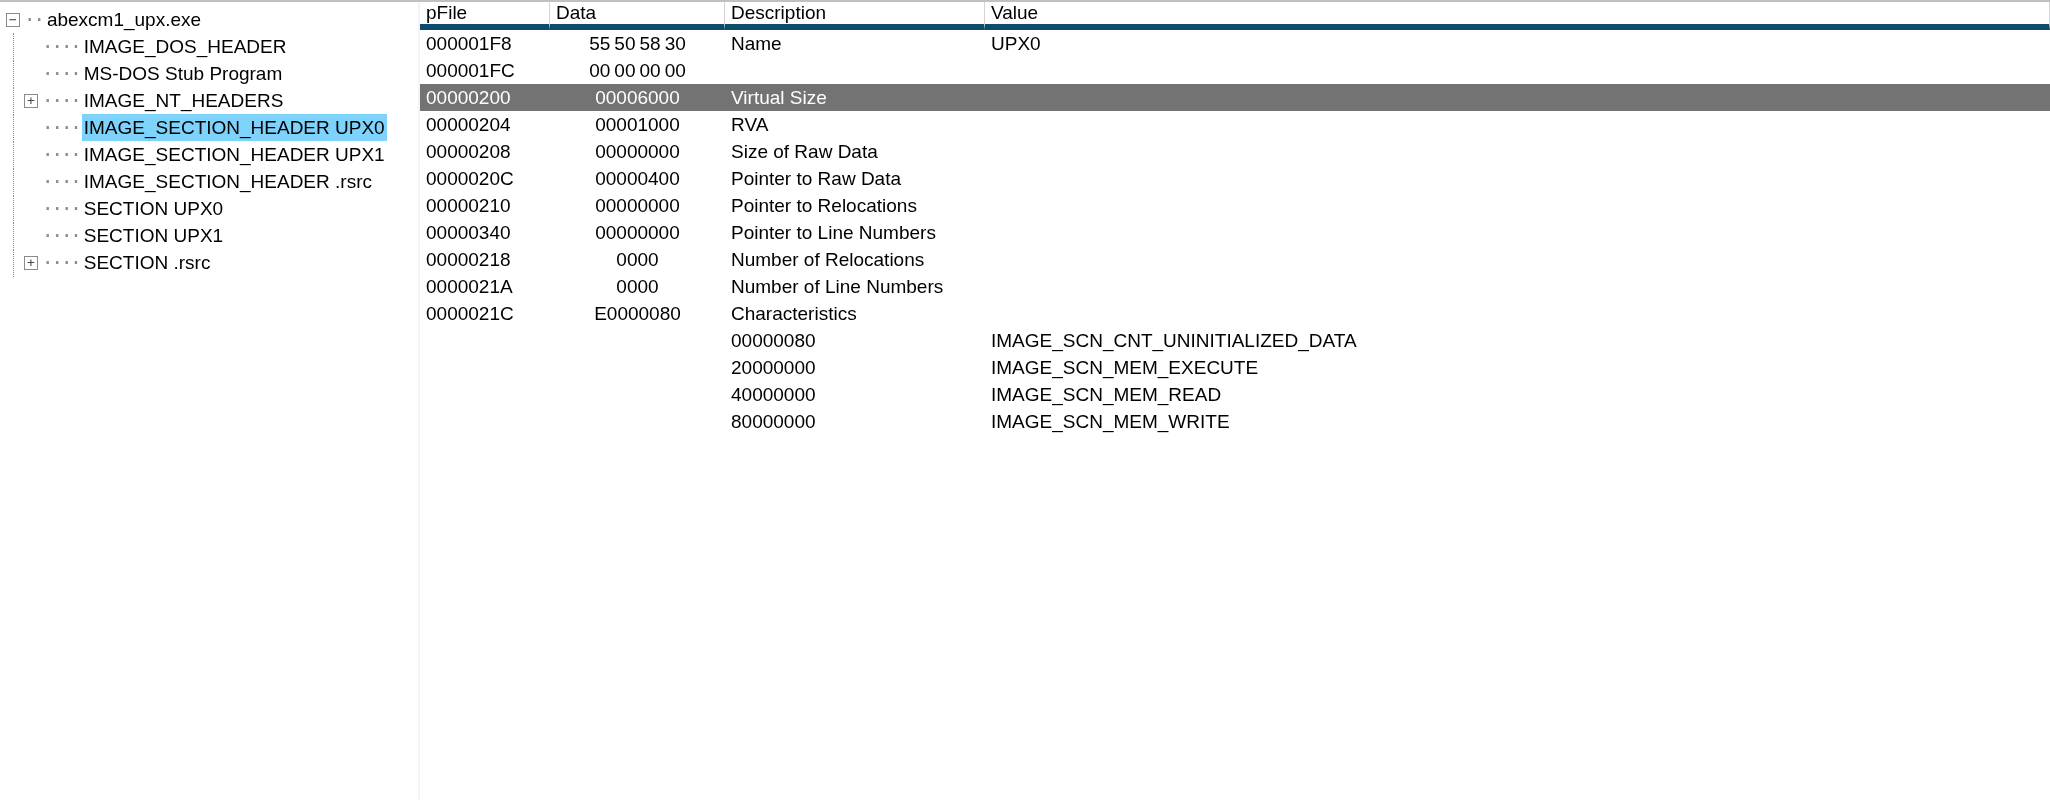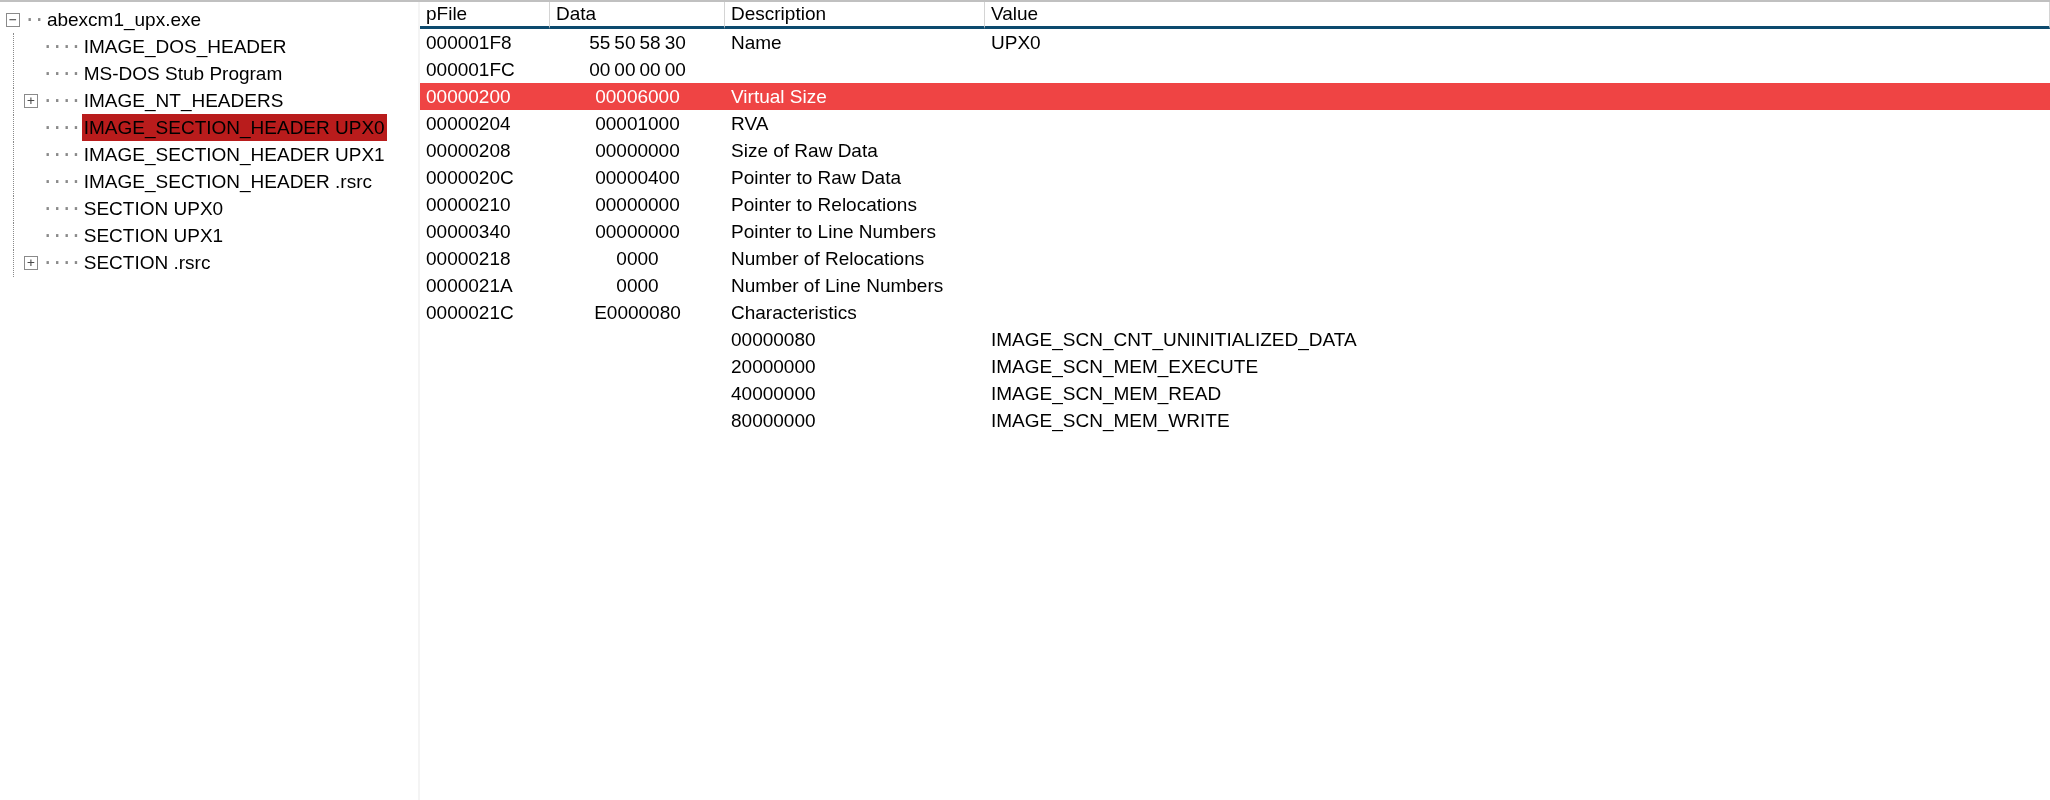--- a/index.html
+++ b/index.html
@@ -37,21 +37,21 @@
   .tree-row {
     display: flex;
     align-items: center;
     height: 27px;
     line-height: 27px;
     white-space: nowrap;
     cursor: default;
     user-select: none;
   }
   .tree-row.selected .tree-label {
-    background: #b91c1c;
+    background: #7dd3fc;
   }
   .tree-label {
     padding: 0 2px;
   }
   .exp {
     width: 14px; height: 14px;
     border: 1px solid #8a8a8a;
     display: inline-flex;
     align-items: center;
     justify-content: center;
@@ -104,31 +104,31 @@
   .dcell {
     display: table-cell;
     vertical-align: middle;
     height: 27px;
     padding: 0 6px;
     white-space: nowrap;
     overflow: hidden;
   }
   .header .dcell {
     border-right: 1px solid #d4d4d4;
-    border-bottom: 3px solid #0c4a6e;
+    border-bottom: 6px solid #0c4a6e;
     background: #ffffff;
     color: #000;
     text-align: left;
   }
   .col-pfile { width: 130px; text-align: left; }
   .col-data  { width: 175px; text-align: center; }
   .col-desc  { width: 260px; }
   .col-value { }
   .drow.selected .dcell {
-    background: #ef4444;
+    background: #737373;
     color: #ffffff;
   }
   .data-bytes {
     font-variant-numeric: tabular-nums;
     display: inline-flex;
     gap: 4px;
     justify-content: center;
     width: 100%;
   }
   .mono { font-variant-numeric: tabular-nums; }

